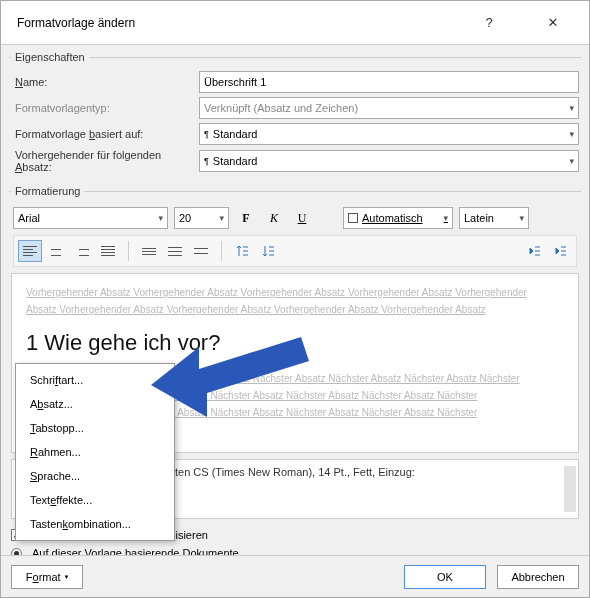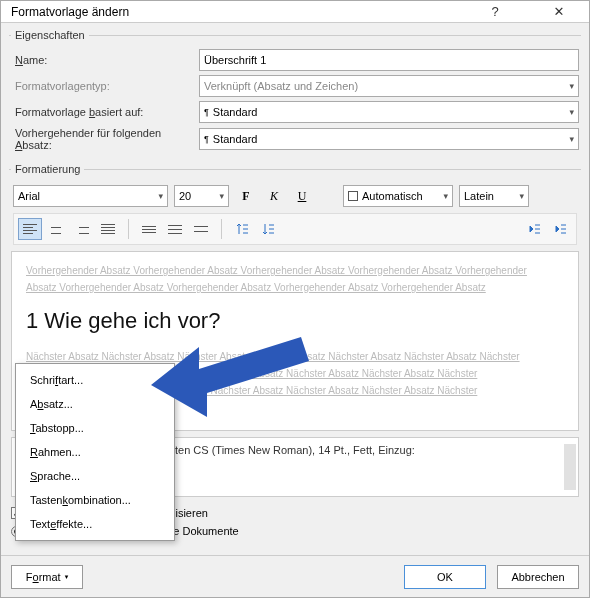--- a/index.html
+++ b/index.html
@@ -2,22 +2,22 @@
 <html><head>
 <meta charset="utf-8">
 <style>
   * { box-sizing: border-box; font-family: "Segoe UI", Tahoma, sans-serif; }
   body { margin: 0; background: #fff; }
   .window {
     width: 590px; height: 598px; background: #f0f0f0;
     border: 1px solid #aaa; display: flex; flex-direction: column; position: relative;
   }
   .titlebar {
-    display: flex; align-items: center; height: 22px; background: #fff;
-    border-bottom: 1px solid #ccc; padding: 0 10px; gap: 24px;
+    display: flex; align-items: center; height: 44px; background: #fff;
+    border-bottom: 1px solid #ccc; padding: 0 16px; gap: 24px;
   }
   .titlebar .title { flex: 1; font-size: 12px; }
   .titlebar .icn { width: 40px; text-align: center; font-size: 13px; color: #333; cursor: default; }
   fieldset.group {
     border: 1px solid #ccc; border-left: none; border-right: none; border-bottom: none;
     margin: 6px 8px 0 8px; padding: 4px 2px 2px 2px;
   }
   fieldset.group legend { font-size: 11px; color: #333; padding: 0 4px; }
   .row { display: flex; align-items: center; margin: 4px 0; }
   .label { font-size: 11px; color: #333; width: 188px; padding-left: 4px; }
@@ -28,21 +28,21 @@
     width: 100%; height: 22px; font-size: 11px; background: #fff;
     border: 1px solid #aaa; padding: 2px 4px;
   }
   .combo { display: flex; align-items: center; position: relative; }
   .combo .val { flex: 1; text-overflow: ellipsis; overflow: hidden; white-space: nowrap; }
   .combo .chev { font-size: 9px; color: #555; }
   .fontrow { display: flex; align-items: center; gap: 6px; margin: 6px 2px; }
   .fontrow .combo { height: 22px; }
   .cbox { width: 155px; }
   .sbox { width: 55px; }
-  .abox { width: 110px; }
+  .abox { width: 110px; text-decoration: underline; }
   .lbox { width: 70px; }
   .btnflat {
     width: 22px; height: 22px; display: inline-flex; align-items: center; justify-content: center;
     font-size: 12px; font-family: "Times New Roman", serif; cursor: default;
   }
   .btnflat.bold { font-weight: bold; font-style: normal; }
   .btnflat.italic { font-style: italic; font-weight: normal; }
   .btnflat.underline { text-decoration: underline; }
   .toolbar {
     display: flex; align-items: center; gap: 2px; background: #f7f7f7;
@@ -306,22 +306,22 @@
     <div class="btn primary">OK</div>
     <div class="btn">Abbrechen</div>
   </div>
 
   <div class="menu" id="fmtMenu">
       <div class="mi">Schri<span class="u">f</span>tart...</div>
       <div class="mi">A<span class="u">b</span>satz...</div>
       <div class="mi"><span class="u">T</span>abstopp...</div>
       <div class="mi"><span class="u">R</span>ahmen...</div>
       <div class="mi"><span class="u">S</span>prache...</div>
+      <div class="mi">Text<span class="u">e</span>ffekte...</div>
       <div class="mi">Tasten<span class="u">k</span>ombination...</div>
-      <div class="mi">Text<span class="u">e</span>ffekte...</div>
     </div>
 
   <div class="arrow">
     <svg width="160" height="100" viewBox="0 0 160 100">
       <polygon points="0,62 48,24 48,46 150,14 158,38 56,70 56,94" fill="#2b58b8"></polygon>
     </svg>
   </div>
 </div>
 
 </body></html>

